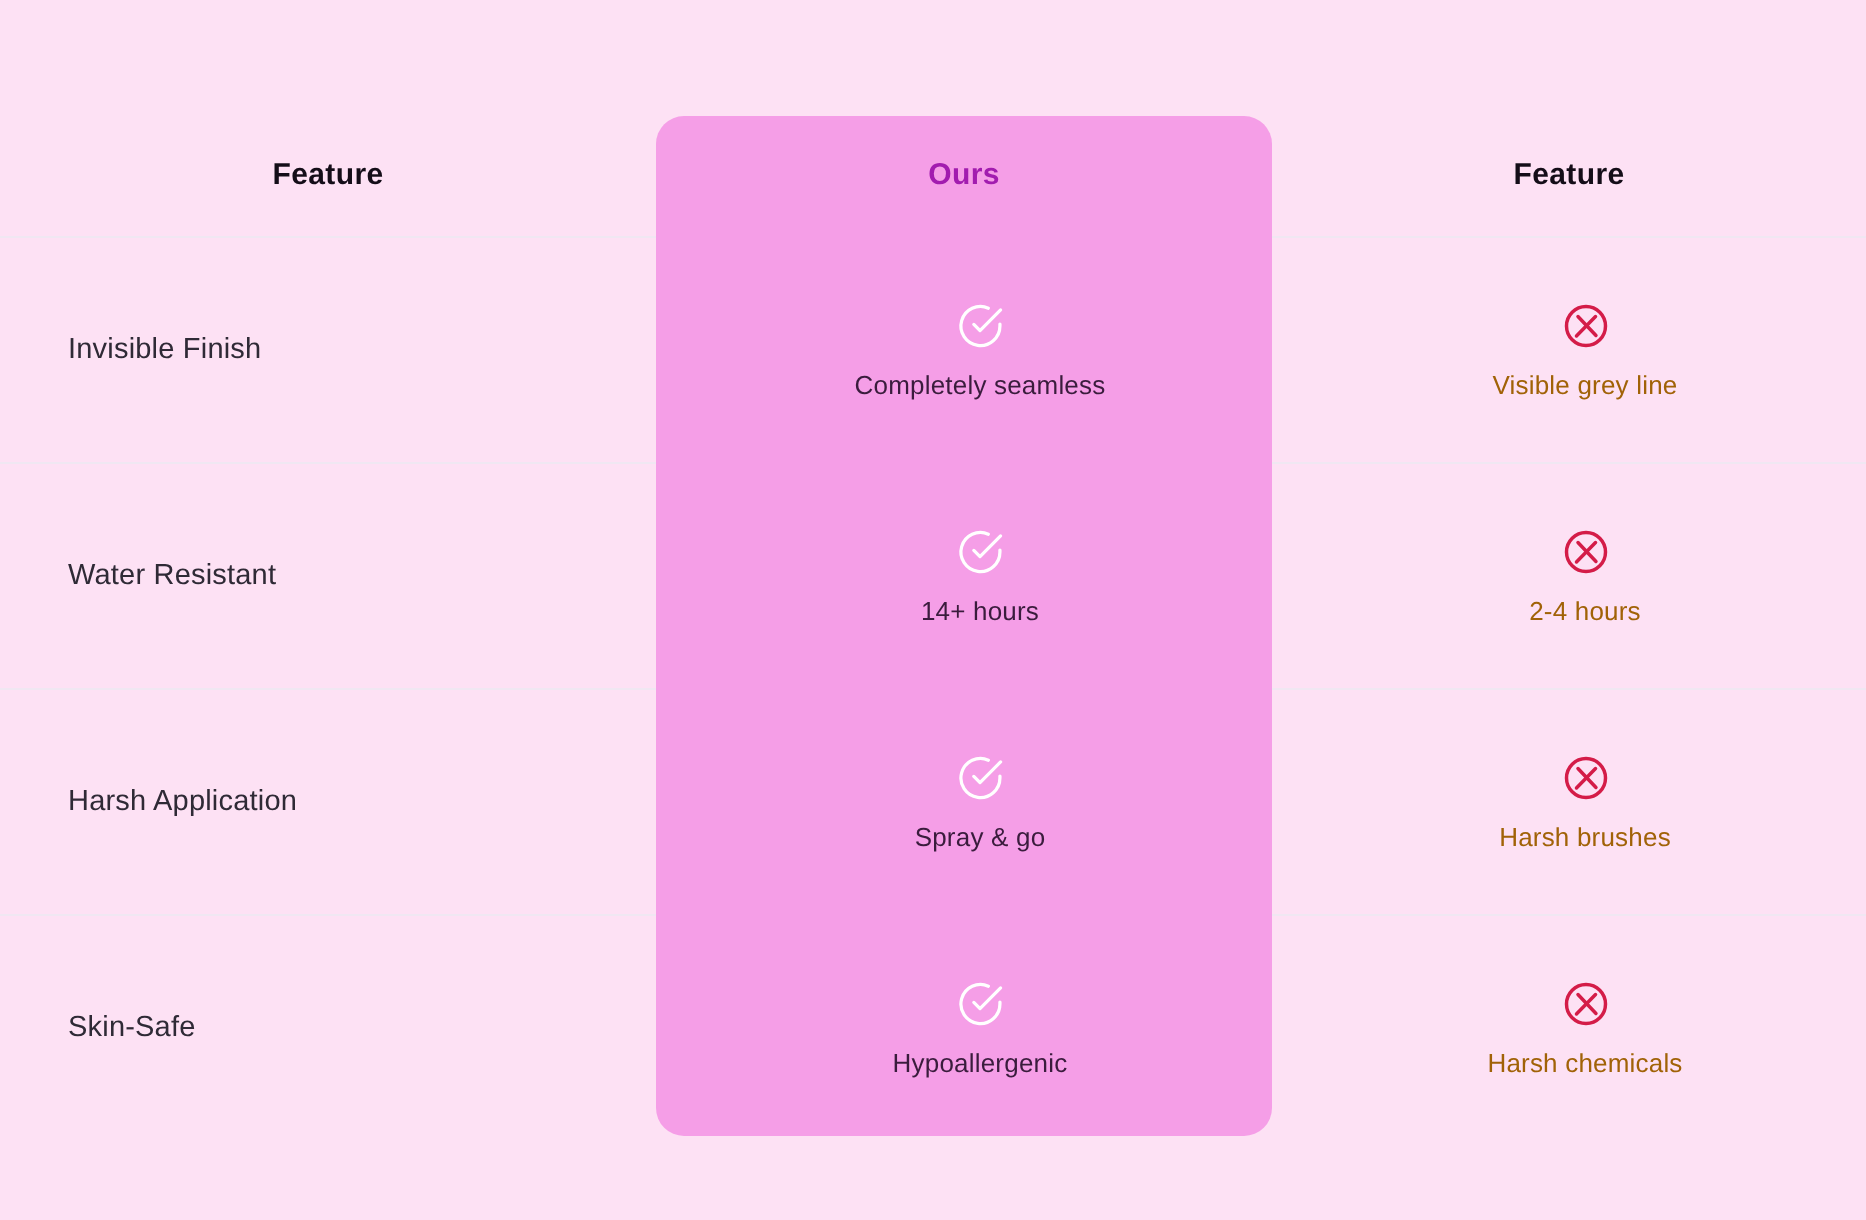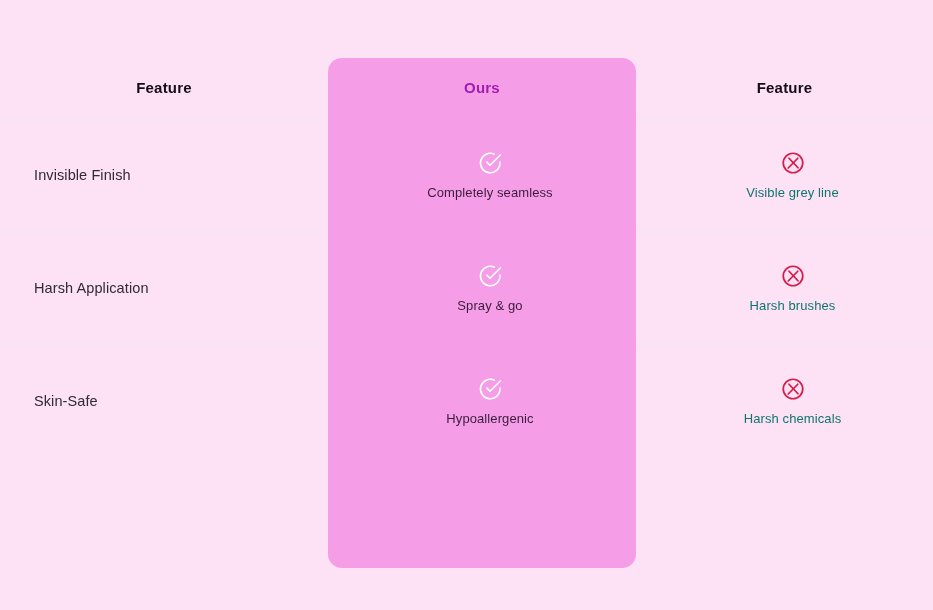--- a/index.html
+++ b/index.html
@@ -93,21 +93,21 @@
   }
   .icon-slot svg { width: 26px; height: 26px; display: block; }
 
   .value-text {
     font-size: 13px;
     letter-spacing: .1px;
     color: #2f2a36;
     white-space: nowrap;
   }
   .ours-cell .value-text { color: #3a1c3d; }
-  .others-cell .value-text { color: #0f766e; }
+  .others-cell .value-text { color: #a16207; }
 
   
   .ours-card {
     position: absolute;
     left: 328px;
     top: 58px;
     width: 308px;
     height: 510px;
     background: #f59ee7;
     border-radius: 14px;
@@ -159,20 +159,46 @@
                 <circle cx="12" cy="12" r="9"></circle>
                 <path d="M8.3 7.6 16.6 16.4"></path>
                 <path d="M16.4 7.6 7.6 16.6"></path>
               </svg>
             </span>
             <span class="value-text">Visible grey line</span>
           </div>
         </td>
       </tr>
 
+      <tr>
+        <td class="row-cell feature-cell">Water Resistant</td>
+        <td class="row-cell value-cell ours-cell">
+          <div class="cell-inner">
+            <span class="icon-slot">
+              <svg viewBox="0 0 24 24" fill="none" stroke="#ffffff" stroke-width="1.5" stroke-linecap="round" stroke-linejoin="round">
+                <path d="M21.2 11.1V12a9 9 0 1 1-5.34-8.22"></path>
+                <path d="M21.5 4.6 12 14.1l-2.85-2.85"></path>
+              </svg>
+            </span>
+            <span class="value-text">14+ hours</span>
+          </div>
+        </td>
+        <td class="row-cell value-cell others-cell">
+          <div class="cell-inner">
+            <span class="icon-slot">
+              <svg viewBox="0 0 24 24" fill="none" stroke="#d41c48" stroke-width="1.6" stroke-linecap="round" stroke-linejoin="round">
+                <circle cx="12" cy="12" r="9"></circle>
+                <path d="M8.3 7.6 16.6 16.4"></path>
+                <path d="M16.4 7.6 7.6 16.6"></path>
+              </svg>
+            </span>
+            <span class="value-text">2-4 hours</span>
+          </div>
+        </td>
+      </tr>
 
       <tr>
         <td class="row-cell feature-cell">Harsh Application</td>
         <td class="row-cell value-cell ours-cell">
           <div class="cell-inner">
             <span class="icon-slot">
               <svg viewBox="0 0 24 24" fill="none" stroke="#ffffff" stroke-width="1.5" stroke-linecap="round" stroke-linejoin="round">
                 <path d="M21.2 11.1V12a9 9 0 1 1-5.34-8.22"></path>
                 <path d="M21.5 4.6 12 14.1l-2.85-2.85"></path>
               </svg>

